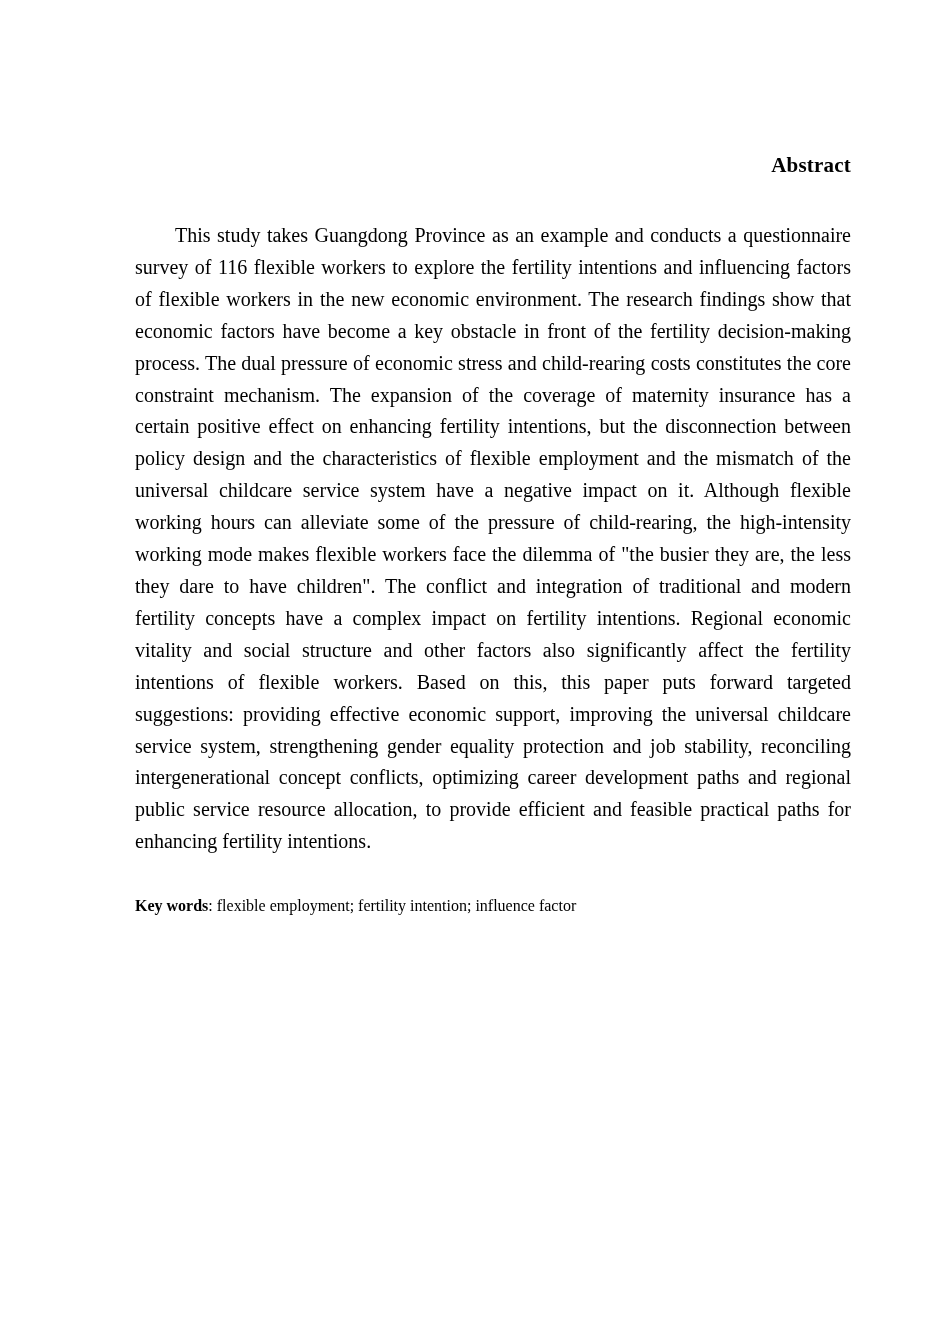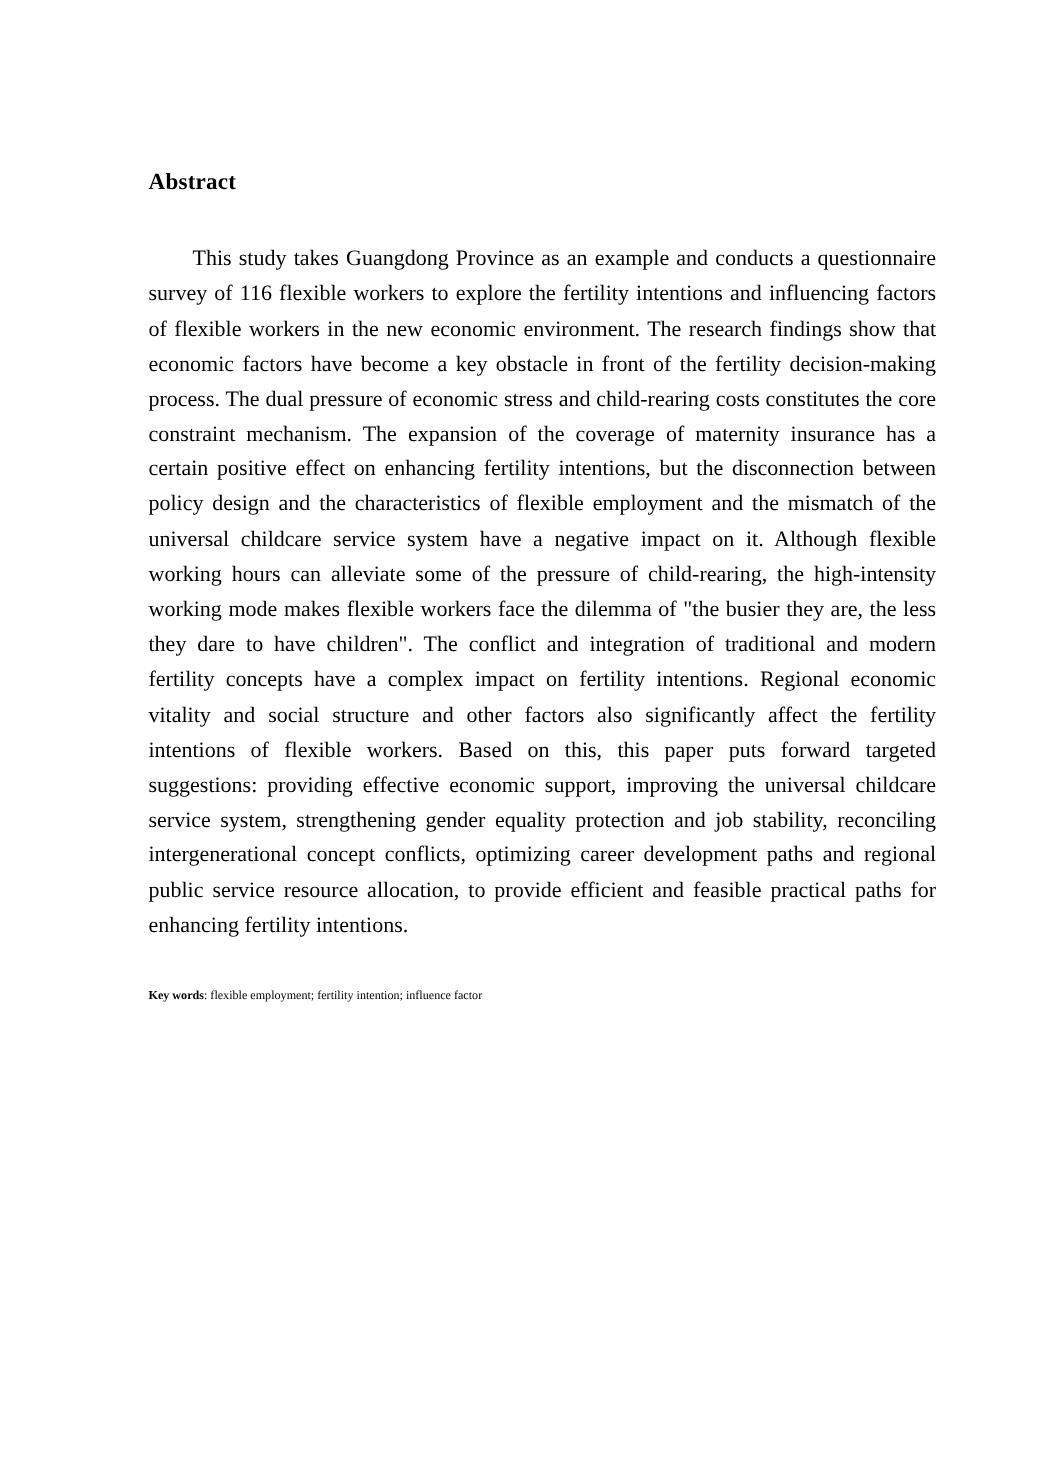--- a/index.html
+++ b/index.html
@@ -25,21 +25,21 @@
     position: absolute;
     left: 135px;
     top: 0;
     width: 716px;
   }
   .doc-title {
     margin: 0;
     padding: 0;
     font-size: 21px;
     font-weight: bold;
-    text-align: left;
+    text-align: right;
     letter-spacing: 0.2px;
     line-height: 1;
     padding-top: 155px;
   }
   .abstract-body {
     margin: 0;
     padding: 0;
     font-size: 20px;
     line-height: 31.9px;
     text-align: justify;
@@ -47,21 +47,21 @@
     text-indent: 40px;
     padding-top: 44px;
     hyphens: none;
     -webkit-hyphens: none;
     word-spacing: 0.05px;
   }
   .keywords {
     margin: 0;
     padding: 0;
     padding-top: 32px;
-    font-size: 11px;
+    font-size: 16px;
     line-height: 31.9px;
     text-align: justify;
     text-justify: inter-word;
     text-indent: 0;
   }
   .keywords-label {
     font-weight: bold;
   }
 </style>
 </head>

